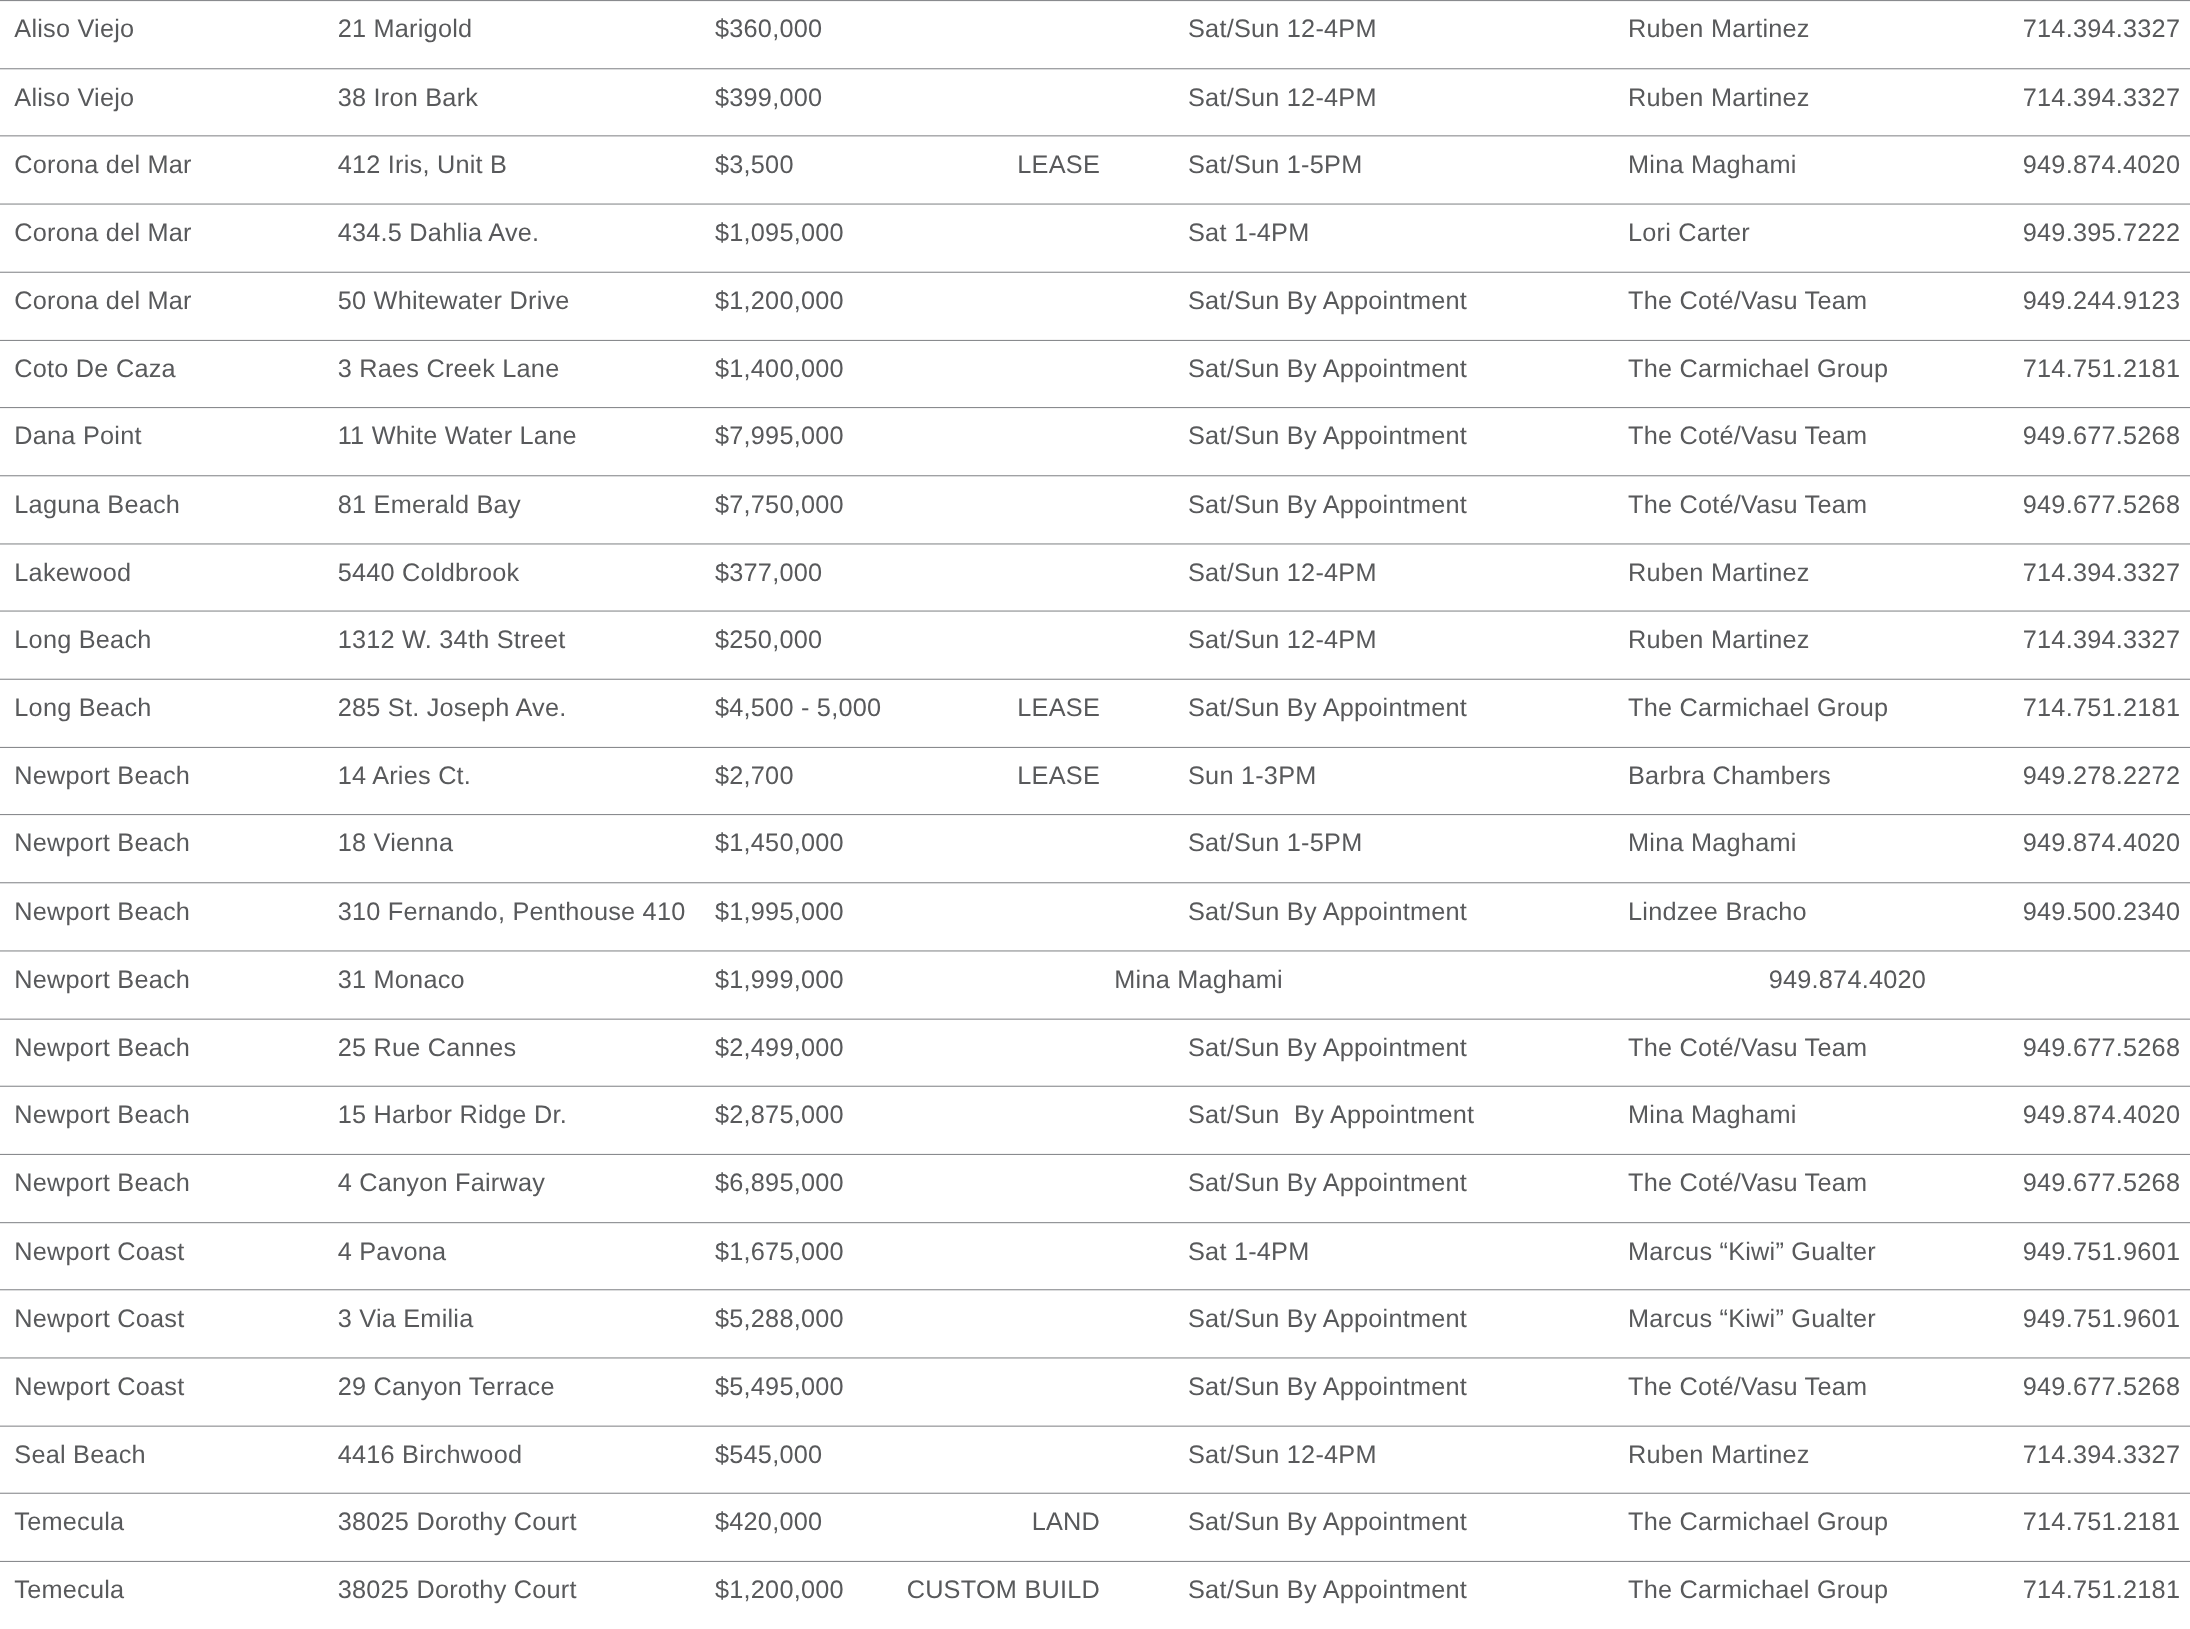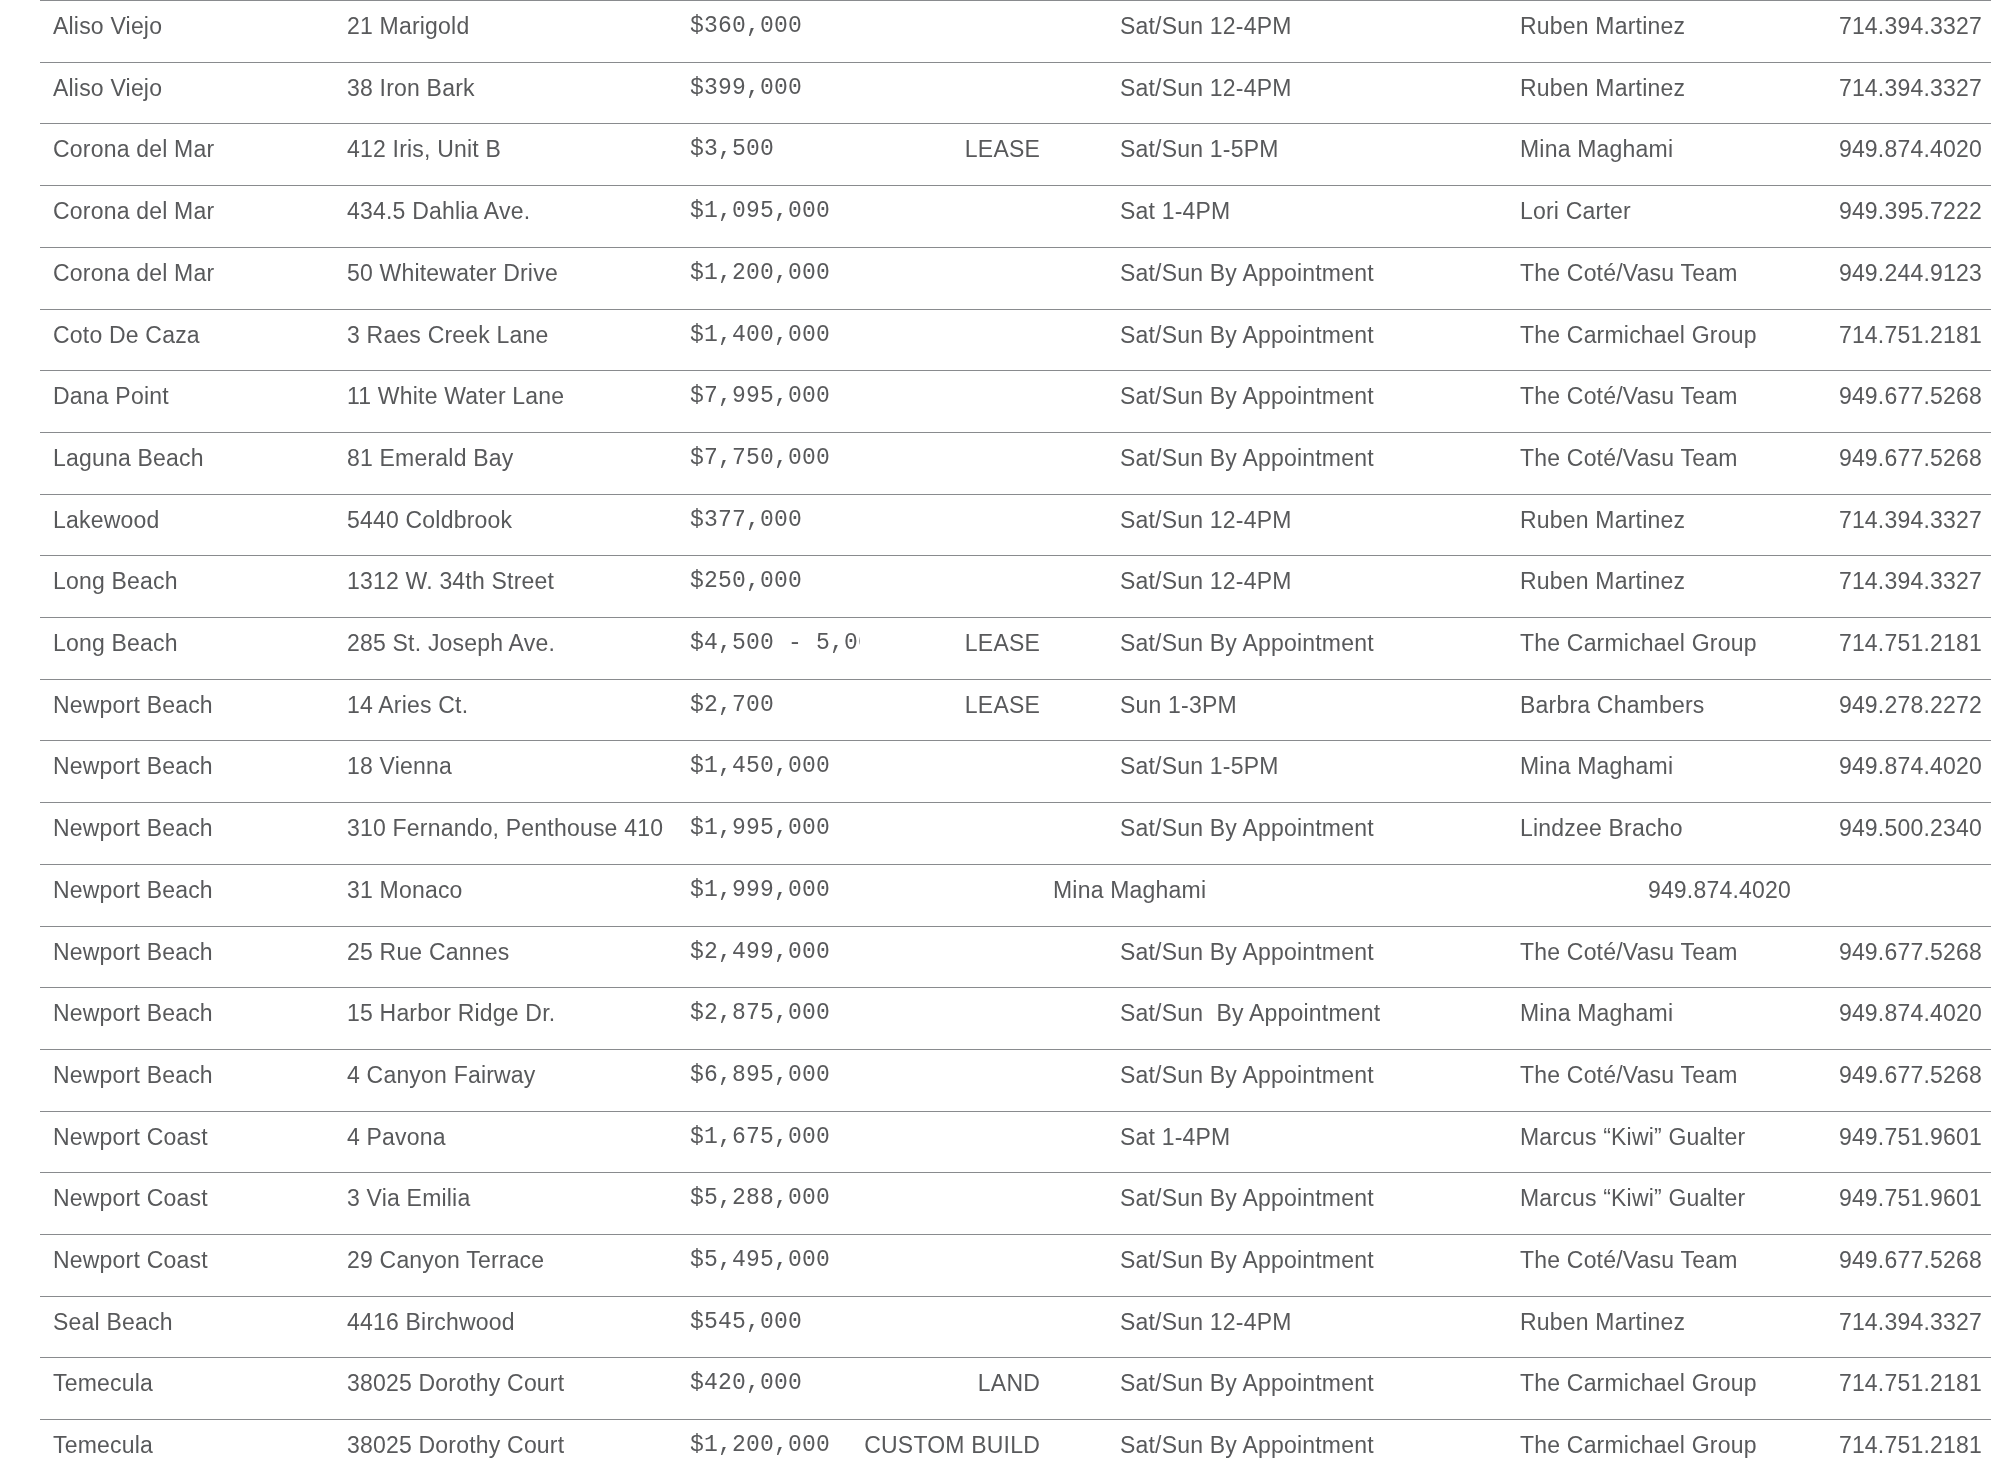--- a/index.html
+++ b/index.html
@@ -23,35 +23,34 @@
     height: 100%;
   }
   .row {
     box-sizing: border-box;
     height: 61.708px;
     flex: 0 0 61.708px;
     border-top: 1.5px solid #898b8e;
     display: grid;
     grid-template-columns: 294px 343px 183px 180px 467px 293px auto;
     align-items: start;
-    margin-left: 40px;
   }
   .cell {
     box-sizing: border-box;
     padding-top: 11px;
     font-size: 23px;
     line-height: 1.25;
     letter-spacing: 0.2px;
     color: #58595b;
     white-space: pre;
     overflow: hidden;
   }
   .cell.city    { padding-left: 13px; }
   .cell.address { padding-left: 13px; }
-  .cell.price   { padding-left: 13px; font-family: Liberation Mono, monospace; }
+  .cell.price   { padding-left: 13px; }
   .cell.type    { text-align: right; }
   .cell.time    { padding-left: 80px; }
   .cell.agent   { padding-left: 13px; }
   .cell.phone   { text-align: right; padding-right: 9px; }
 </style>
 </head>
 <body>
 
 <div id="page">
   <div class="listings">

